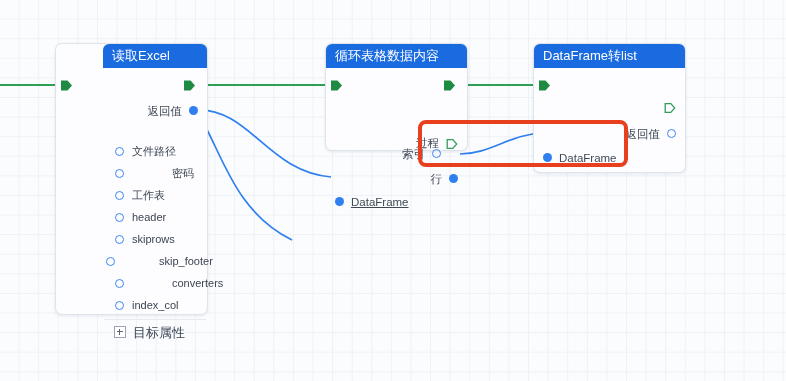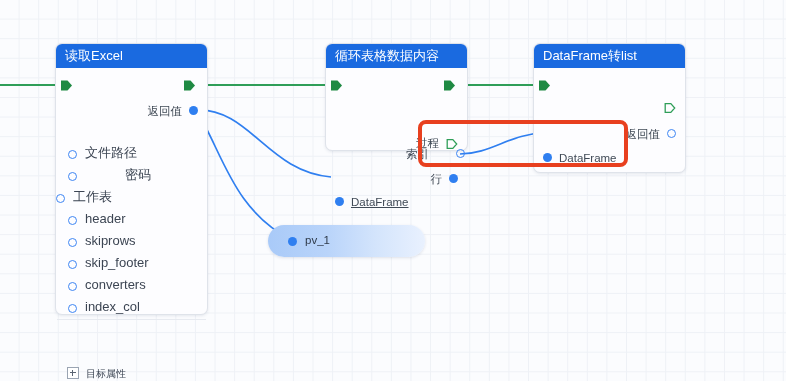--- a/index.html
+++ b/index.html
@@ -76,39 +76,38 @@
   }
   .dot-filled { background: #2f7ff0; }
   .dot-hollow { background: transparent; border: 1.5px solid #3e86f3; }
   .lbl { line-height: 1; }
   .row-out .lbl { margin-right: 7px; }
   .row-in .lbl { margin-left: 7px; text-decoration: underline; }
   
   .param {
     position: absolute;
     display: flex;
-    align-items: flex-end;
+    align-items: center;
+    font-size: 11px;
+    color: #3c4553;
+    white-space: nowrap;
+  }
+  .param .dot { margin-right: 8px; }
+  .divider {
+    position: absolute;
+    height: 1px;
+    background: #e7eaf0;
+  }
+  .expander {
+    position: absolute;
+    display: flex;
+    align-items: flex-start;
     font-size: 13px;
     color: #3c4553;
     white-space: nowrap;
-  }
-  .param .dot { margin-right: 8px; }
-  .divider {
-    position: absolute;
-    height: 1px;
-    background: #e7eaf0;
-  }
-  .expander {
-    position: absolute;
-    display: flex;
-    align-items: flex-end;
-    font-size: 10px;
-    color: #3c4553;
-    white-space: nowrap;
-    margin-top: 41px;
   }
   .plusbox {
     width: 10px;
     height: 10px;
     border: 1px solid #9aa4b2;
     position: relative;
     margin-right: 7px;
     flex: none;
     background: #fff;
   }
@@ -155,55 +154,55 @@
       <line x1="458" y1="85" x2="552" y2="85" stroke="#2f9e58" stroke-width="2.2"></line>
     </g>
 
     <g fill="none" stroke="#2f7ff0" stroke-width="1.7">
       <path d="M 196,110 C 250,108 268,172 331,177"></path>
       <path d="M 196,110 C 222,150 232,210 292,240"></path>
       <path d="M 460,154 C 492,154 510,133 546,133"></path>
     </g>
   </svg>
 
-  <div class="node" style="left:55px; top:43px; width:153px; height:272px;">
+  <div class="node" style="left:55px; top:43px; width:153px; height:272px;padding-left:47px;">
     <div class="node-header">读取Excel</div>
 
     <div class="node-body">
 
       <div class="row row-out" style="right:9px; top:38px;">
         <span class="lbl">返回值</span>
         <span class="dot dot-filled"></span>
       </div>
 
       <div class="param" style="left:12px; top:78px;">
         <span class="dot dot-hollow"></span>
         <span class="lbl">文件路径</span>
       </div>
       <div class="param" style="left:12px; top:100px;gap:40px;">
         <span class="dot dot-hollow"></span>
         <span class="lbl">密码</span>
       </div>
-      <div class="param" style="left:0; top:122px;">
+      <div class="param" style="left:12px; top:122px;">
         <span class="dot dot-hollow"></span>
         <span class="lbl">工作表</span>
       </div>
       <div class="param" style="left:12px; top:144px;">
         <span class="dot dot-hollow"></span>
         <span class="lbl">header</span>
       </div>
       <div class="param" style="left:12px; top:166px;">
         <span class="dot dot-hollow"></span>
         <span class="lbl">skiprows</span>
       </div>
-      <div class="param" style="left:12px; top:188px;">
+      <div class="param" style="left:3px; top:188px;gap:36px;">
         <span class="dot dot-hollow"></span>
         <span class="lbl">skip_footer</span>
       </div>
-      <div class="param" style="left:12px; top:210px;">
+      <div class="param" style="left:12px; top:210px;gap:40px;">
         <span class="dot dot-hollow"></span>
         <span class="lbl">converters</span>
       </div>
       <div class="param" style="left:12px; top:232px;">
         <span class="dot dot-hollow"></span>
         <span class="lbl">index_col</span>
       </div>
 
       <div class="divider" style="left:1px; right:1px; top:251px;"></div>
 
@@ -232,21 +231,21 @@
 
       <div class="row row-out" style="right:9px; top:70px;">
         <span class="lbl">过程</span>
         <span style="line-height:0;">
           <svg viewBox="0 0 13 13" width="12" height="12">
             <path d="M1.3 1.8 L7.4 1.8 L11.6 6.5 L7.4 11.2 L1.3 11.2 Z" fill="none" stroke="#2f9e58" stroke-width="1.4"></path>
           </svg>
         </span>
       </div>
 
-      <div class="row row-out" style="right:2px; top:81px;gap:20px;">
+      <div class="row row-out" style="right:26px; top:81px;">
         <span class="lbl">索引</span>
         <span class="dot dot-hollow"></span>
       </div>
 
       <div class="row row-out" style="right:9px; top:106px;">
         <span class="lbl">行</span>
         <span class="dot dot-filled"></span>
       </div>
 
       <div class="row row-in" style="left:9px; top:129px;">
@@ -291,20 +290,16 @@
       </div>
     </div>
   </div>
 
   <div class="flow-port" style="left:538px; top:79px;">
     <svg viewBox="0 0 13 13" width="13" height="13">
       <path d="M1 1.5 L7.5 1.5 L12 6.5 L7.5 11.5 L1 11.5 Z" fill="#1f8a43"></path>
     </svg>
   </div>
 
-  <div class="pill" style="left:268px; top:225px; width:157px; height:32px;">
-    <span class="dot dot-filled"></span>
-    <span class="lbl">pv_1</span>
-  </div>
 
   <div class="highlight-box" style="left:418px; top:120px; width:210px; height:47px;"></div>
 
 </div>
 
 </body></html>

